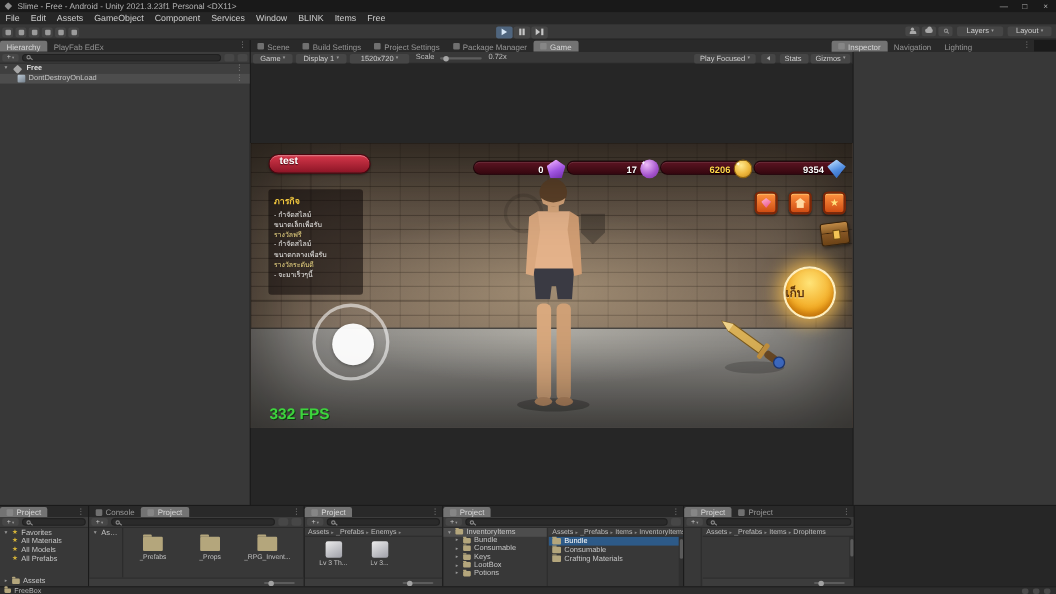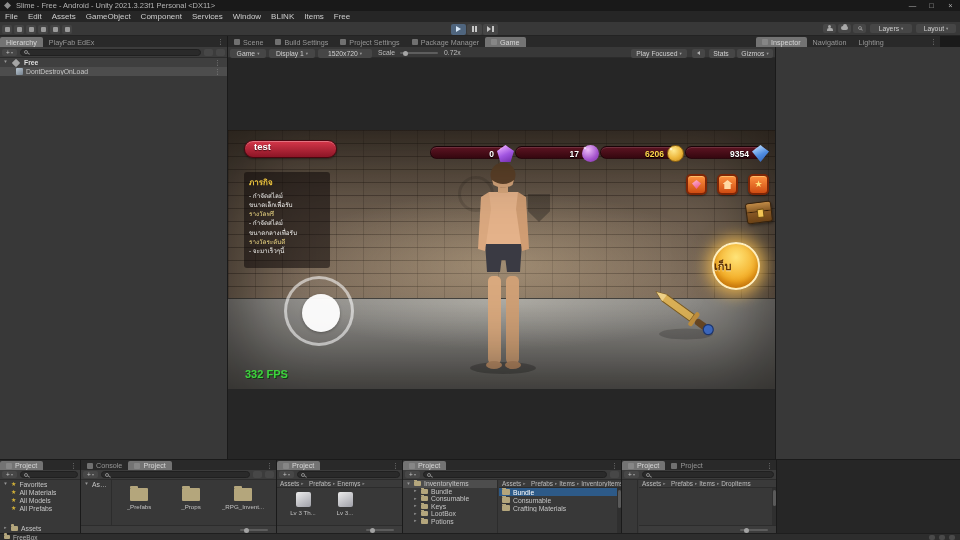--- a/index.html
+++ b/index.html
@@ -107,21 +107,21 @@
 .hb-house{width:10px;height:9px;background:#ffd9a2;clip-path:polygon(50% 0,100% 45%,82% 45%,82% 100%,18% 100%,18% 45%,0 45%)}
 .hb-star{color:#ffe27e;font-size:9px;line-height:1}
 .hb-star::before{content:"★"}
 .chest{position:absolute;width:26px;height:21px;background:linear-gradient(180deg,#a06a32,#6b4216);border:1px solid #38220a;border-radius:3px;transform:rotate(-7deg);box-shadow:1px 2px 3px rgba(0,0,0,.4)}
 .chest::before{content:"";position:absolute;left:0;top:0;width:100%;height:42%;background:linear-gradient(180deg,#c08a46,#8a5c26);border-bottom:1px solid #38220a;border-radius:2px 2px 0 0}
 .chest::after{content:"";position:absolute;left:50%;top:30%;width:5px;height:7px;margin-left:-2.5px;background:#f2c455;border:1px solid #6e4c12;border-radius:1px}
 .collect{position:absolute;width:48px;height:48px;border-radius:50%;background:radial-gradient(circle at 50% 30%,#ffe478,#f2a81f 66%,#d9880e);border:2px solid #ffeebc;box-shadow:0 0 16px 5px rgba(255,196,80,.8),inset 0 -4px 6px rgba(150,70,0,.45);display:flex;align-items:center;justify-content:flex-start}
 .collect span{font-size:11px;font-weight:bold;color:#5e3205;text-shadow:0 1px 0 rgba(255,240,190,.7)}
 .joy-out{position:absolute;width:70px;height:70px;border:3px solid rgba(255,255,255,.55);border-radius:50%;background:rgba(255,255,255,.05)}
 .joy-in{position:absolute;left:15px;top:15px;width:38px;height:38px;border-radius:50%;background:rgba(255,255,255,.95);box-shadow:0 1px 3px rgba(0,0,0,.3)}
-.fps{position:absolute;font-size:11px;font-weight:bold;color:#3dd43d;text-shadow:1px 1px 0 #123a12}
+.fps{position:absolute;font-size:14px;font-weight:bold;color:#3dd43d;text-shadow:1px 1px 0 #123a12}
 .uid{position:absolute;left:0;width:100%;text-align:center;font-size:8px;color:#b2b2b2;text-shadow:1px 1px 0 #4a4a4a}
 </style>
 </head>
 <body>
 
 <div class="screen">
 
   <div class="abs titlebar">
     <span class="appicon"></span>
     <span class="title-text">Slime - Free - Android - Unity 2021.3.23f1 Personal &lt;DX11&gt;</span>

